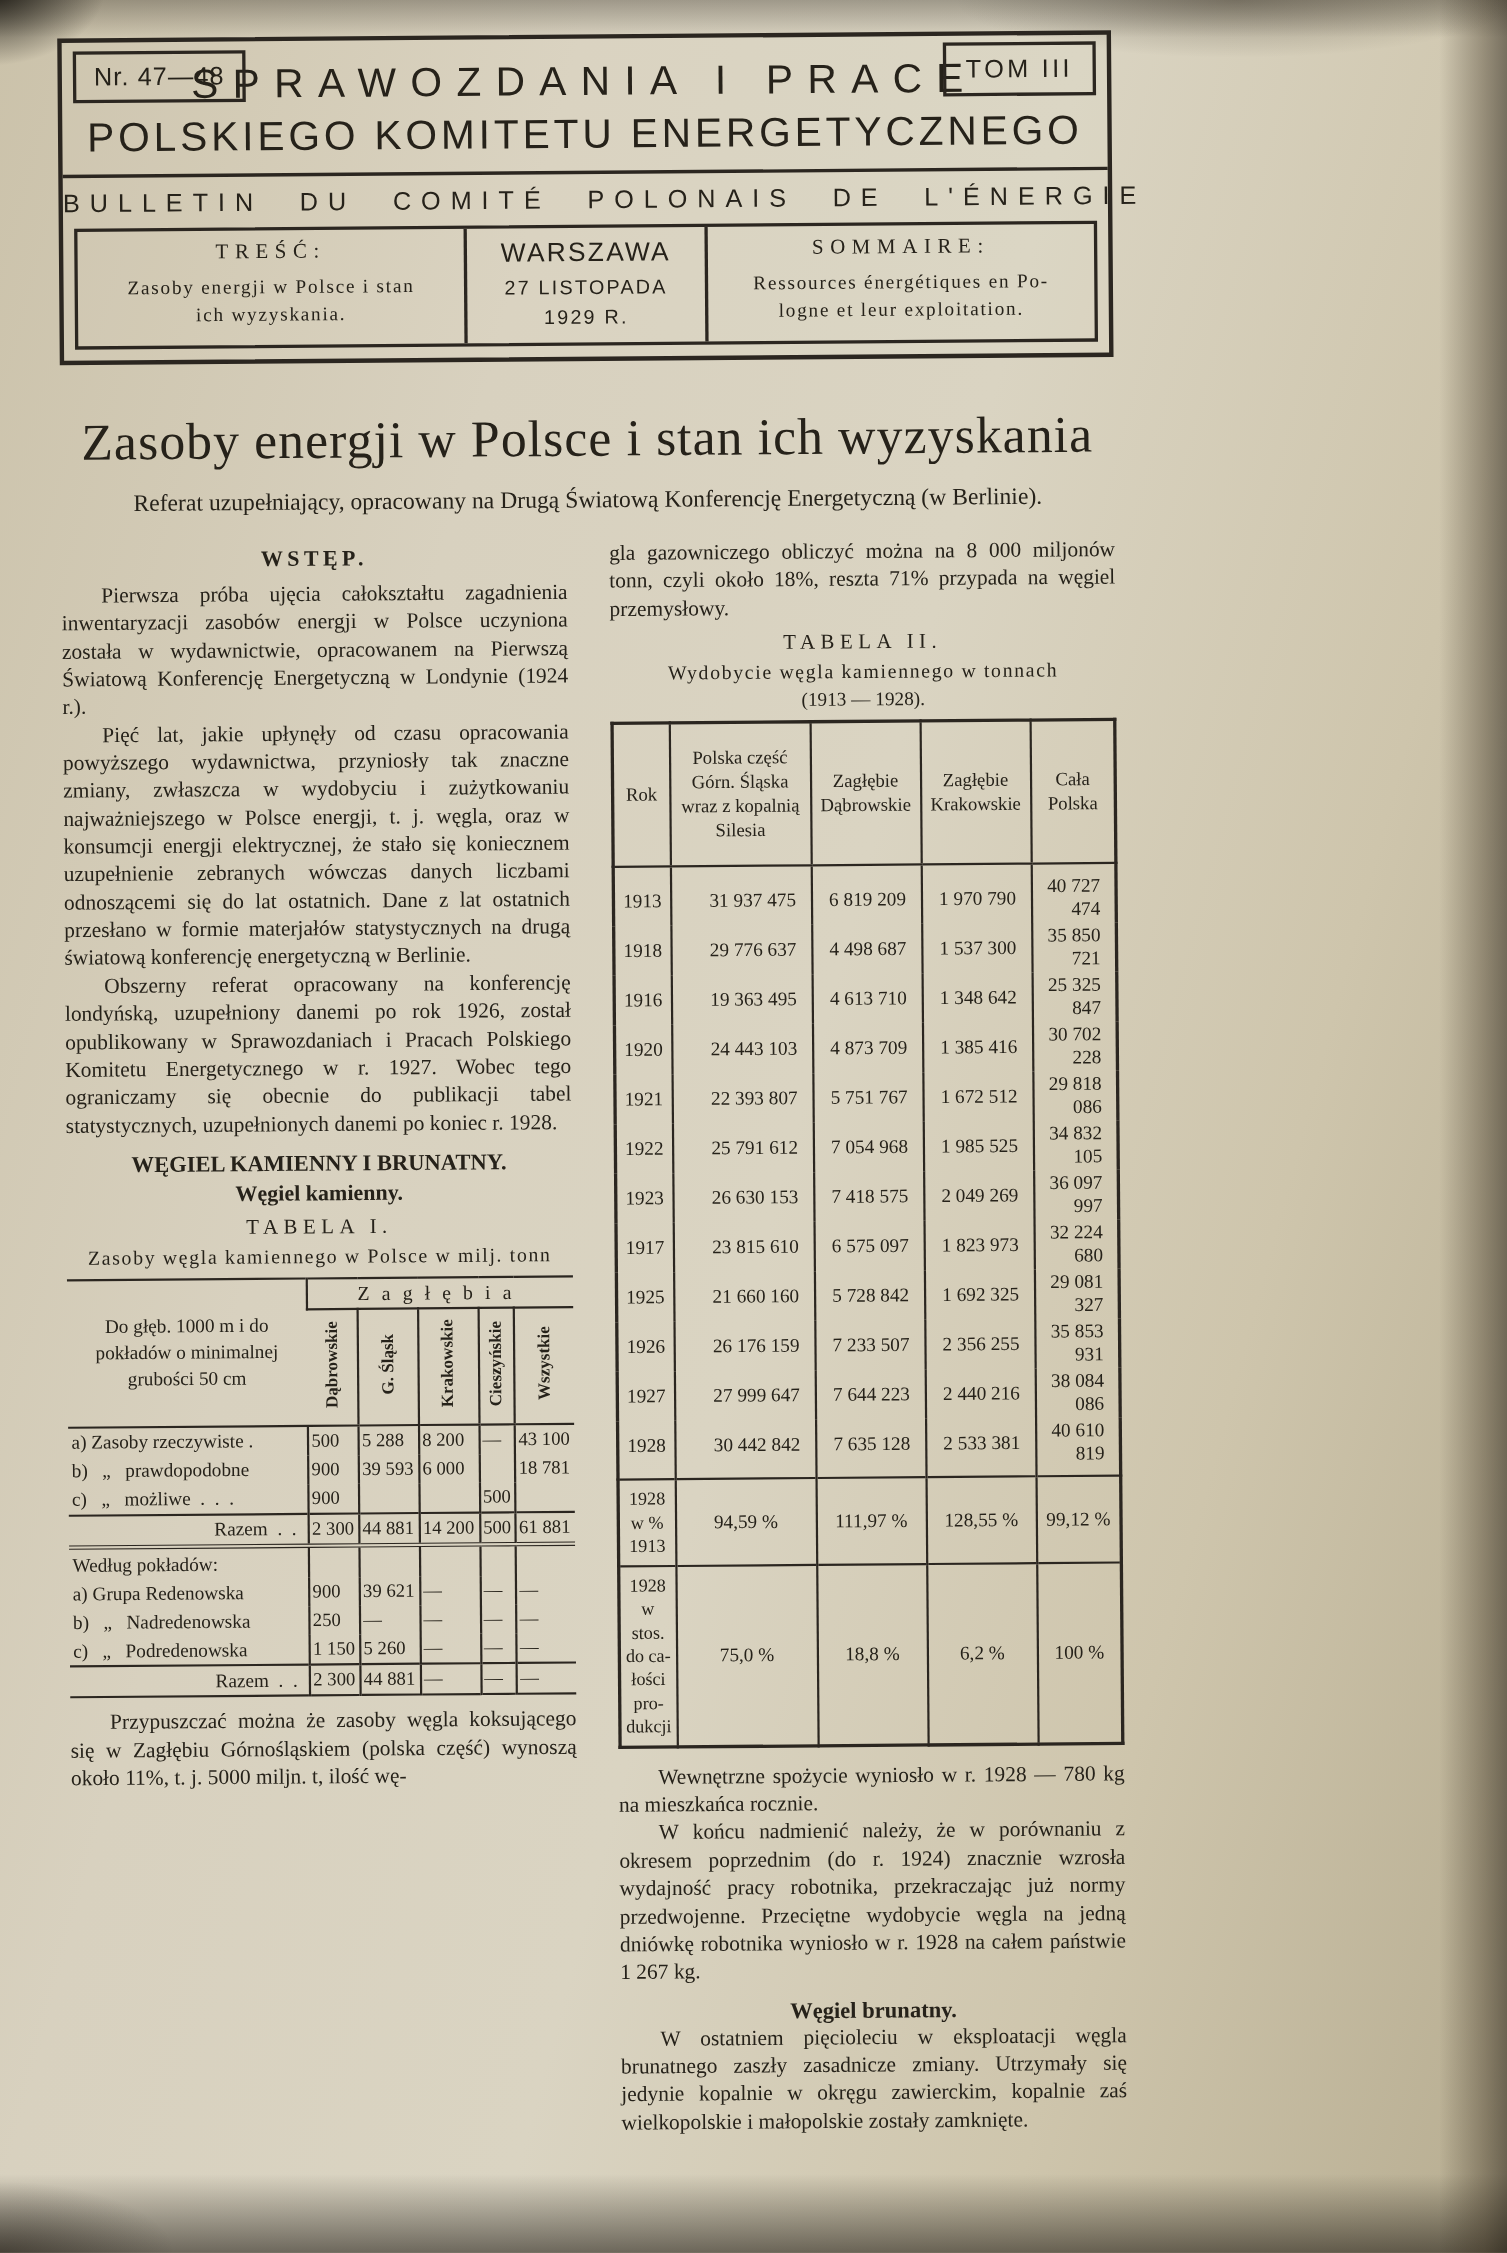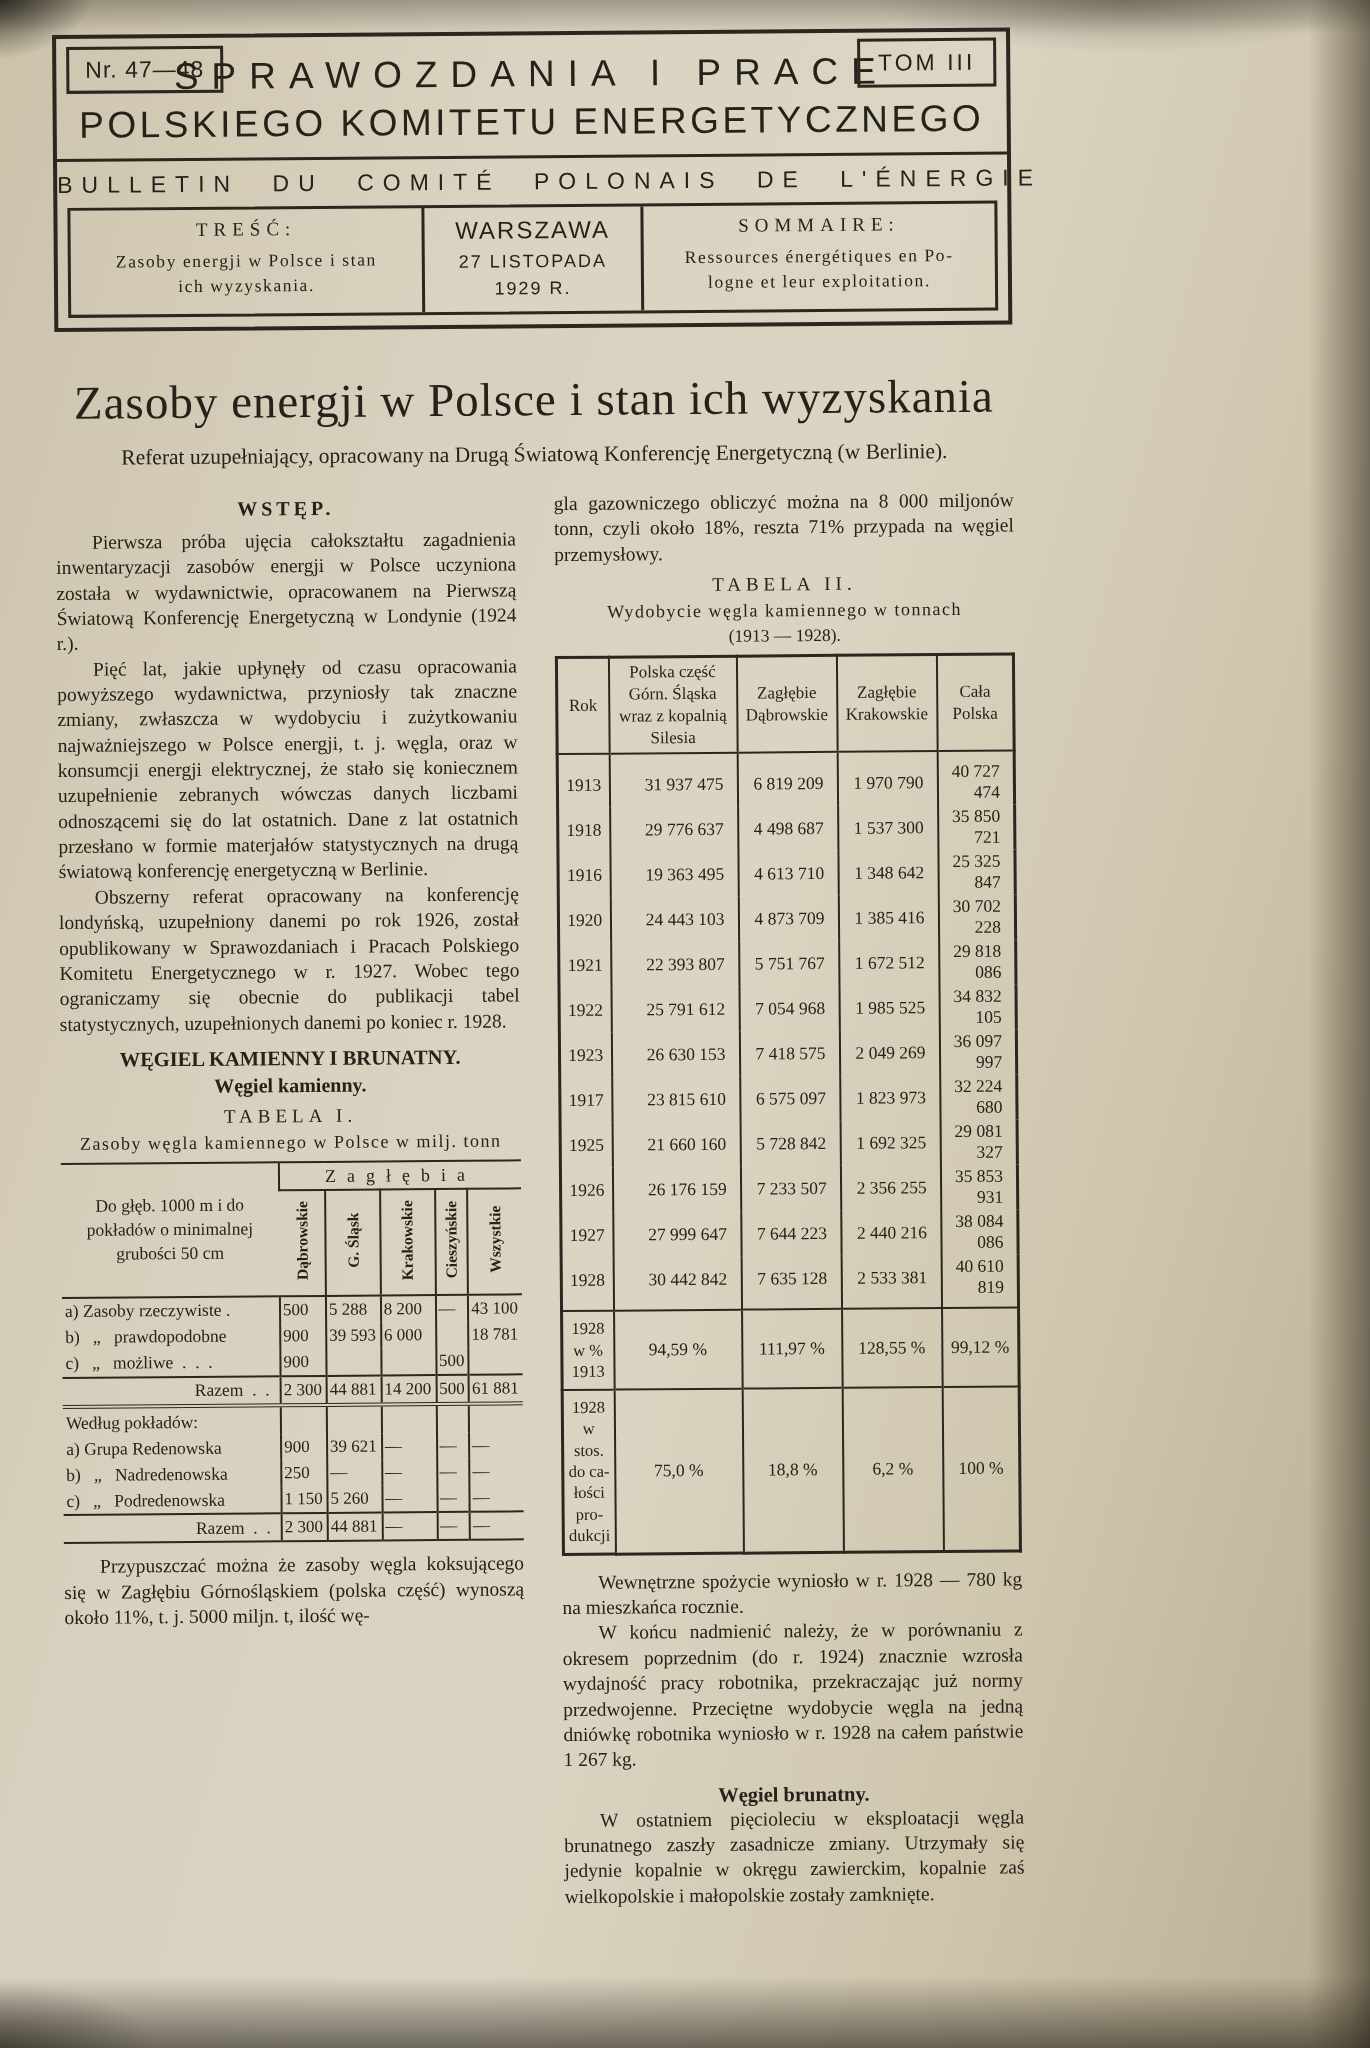--- a/index.html
+++ b/index.html
@@ -77,21 +77,21 @@
   .t1 td { font-size:17px; text-align:left; padding:2.5px 2px; }
   .t1 td:first-child { text-align:left; white-space:pre; font-size:17.5px; padding-left:3px; }
   .t1 tr.razem td { border-top:2px solid #2b2620; }
   .t1 tr.razem td:first-child { text-align:right; padding-right:10px; }
   .t1 tbody.sec2 tr:first-child td { border-top:4px double #2b2620; padding-top:4px; }
 
   
   .t2 { width:100%; border:3px solid #2b2620; border-collapse:collapse; margin-bottom:14px; }
   .t2 th { font-weight:400; font-size:17px; text-align:center; vertical-align:middle;
            border-left:2px solid #2b2620; border-bottom:2px solid #2b2620;
-           padding:3px 3px; line-height:1.3; }
+           padding:20px 3px; line-height:1.3; }
   .t2 th:first-child { border-left:none; width:52px; }
   .t2 th.w-slask { width:128px; }
   .t2 th.w-dab, .t2 th.w-krak { width:100px; }
   .t2 tbody td { font-size:17.5px; text-align:right; border-left:2px solid #2b2620; padding:1.5px 13px 1.5px 0; }
   .t2 tbody td:first-child { border-left:none; text-align:center; padding:1.5px 2px; }
   .t2 tbody.years tr:first-child td { padding-top:9px; }
   .t2 tbody.years tr:last-child td { padding-bottom:9px; }
   .t2 tbody.summary td { border-top:2px solid #2b2620; text-align:center; vertical-align:middle;
                          padding:10px 4px; font-size:17.5px; }
   .t2 tbody.summary td.lbl { white-space:pre-line; font-size:16.5px; line-height:1.3; padding:6px 2px; }

